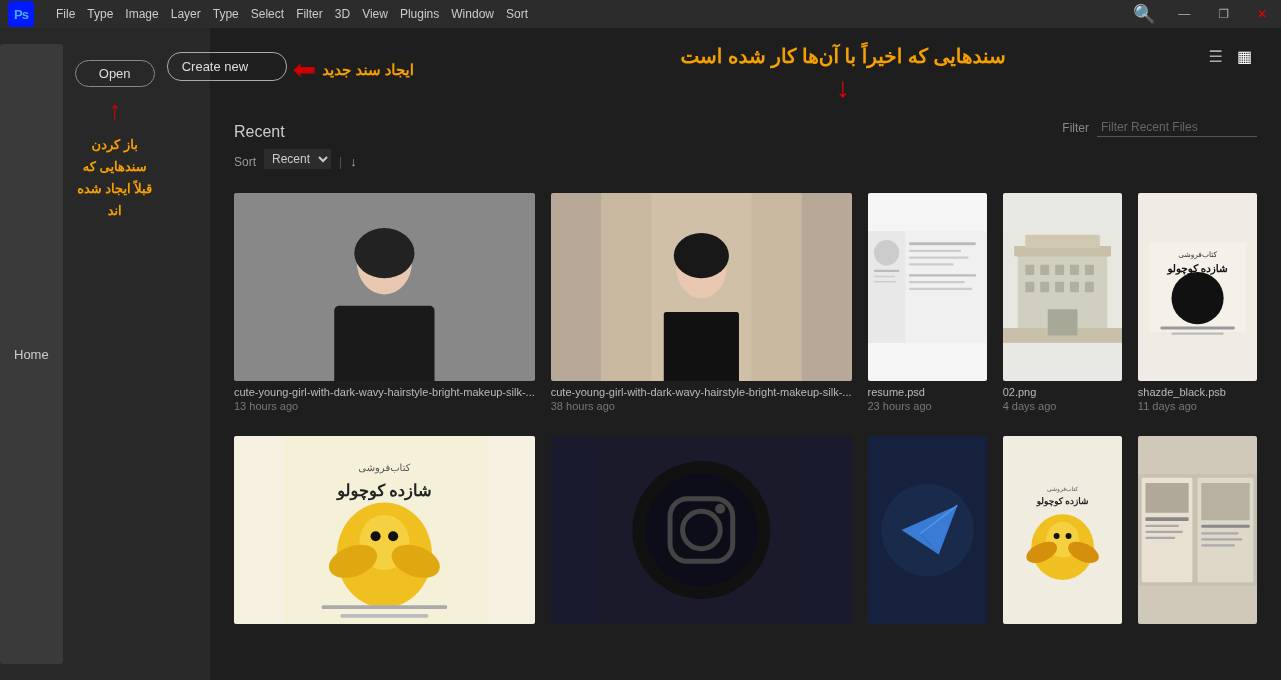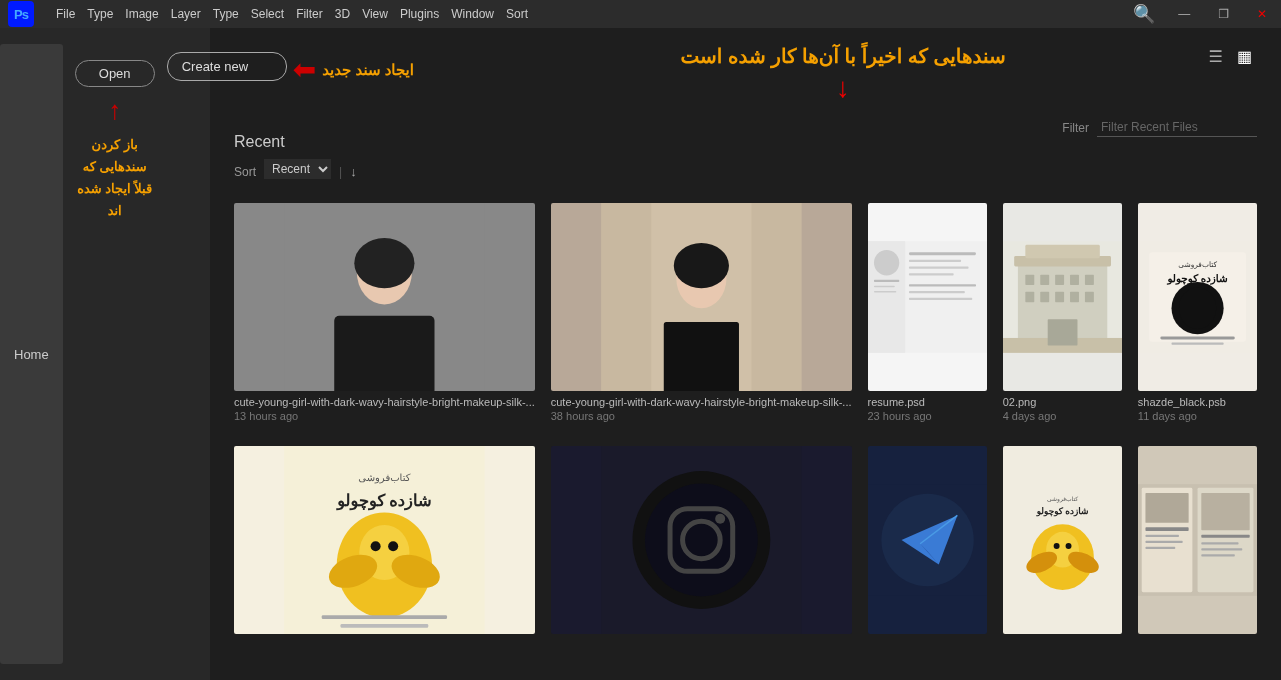--- a/index.html
+++ b/index.html
@@ -109,21 +109,21 @@
       padding: 5px 18px;
       border-radius: 14px;
       font-size: 13px;
       cursor: pointer;
       width: 80px;
     }
 
     
     .content {
       flex: 1;
-      padding: 15px 24px;
+      padding: 5px 24px;
       overflow-y: auto;
       position: relative;
     }
 
     
     .top-annotation {
       text-align: center;
       position: absolute;
       top: 16px;
       left: 50%;

